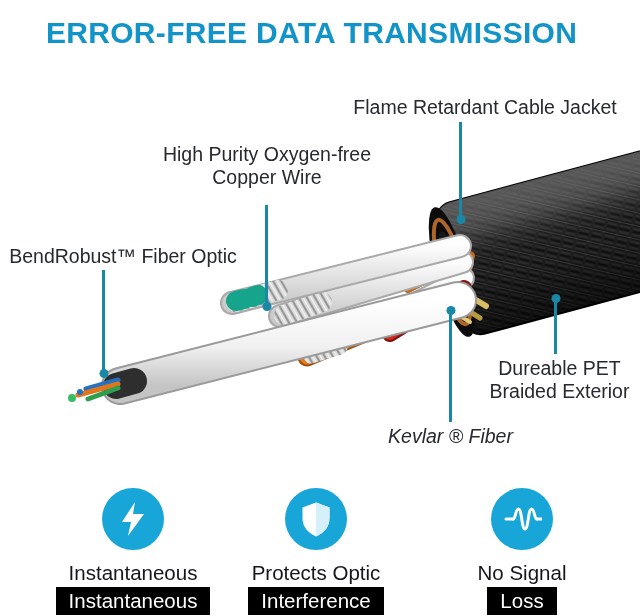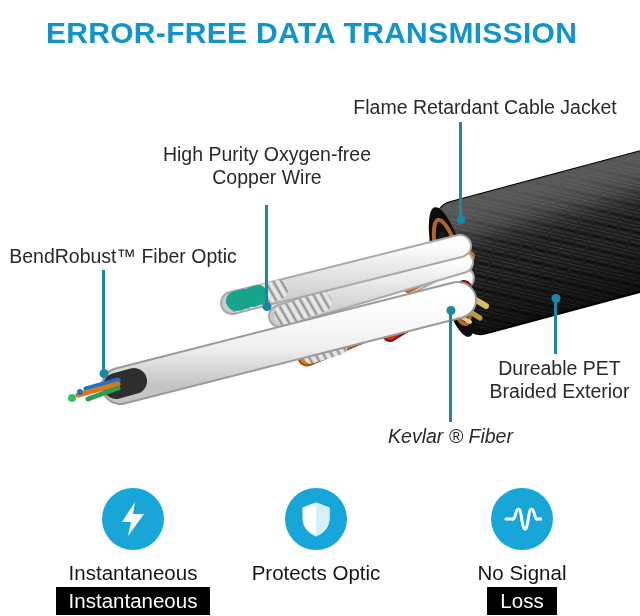--- a/index.html
+++ b/index.html
@@ -170,20 +170,21 @@
 
     <div class="feature" style="left:212px;width:208px;">
       <div class="icon-circle">
         <svg width="40" height="40" viewBox="0 0 40 40" aria-hidden="true">
           <path d="M20 3.5 L33.5 8.5 V19 c0 9.3 -5.8 15 -13.5 18.5 C12.3 34 6.5 28.3 6.5 19 V8.5 Z" fill="#ffffff"></path>
           <path d="M20 3.5 L33.5 8.5 V19 c0 9.3 -5.8 15 -13.5 18.5 Z" fill="#d6f0fa"></path>
         </svg>
       </div>
       <div class="feature-label">
         <div>Protects Optic</div>
+        <div><span class="hl">Interference</span></div>
       </div>
     </div>
 
     <div class="feature" style="left:422px;width:200px;">
       <div class="icon-circle">
         <svg width="40" height="40" viewBox="0 0 40 40" aria-hidden="true">
           <path d="M4 20 h7" stroke="#ffffff" stroke-width="3" stroke-linecap="round" fill="none"></path>
           <path d="M11 20 c2.8 0 2.2 -10 5.5 -10 c3.5 0 3 20 6.5 20 c3.5 0 3 -20 6.5 -20 c3.3 0 2.7 10 5.5 10" stroke="#ffffff" stroke-width="3" fill="none" stroke-linecap="round"></path>
           <path d="M35 20 h7" stroke="#ffffff" stroke-width="3" stroke-linecap="round" fill="none"></path>
         </svg>

